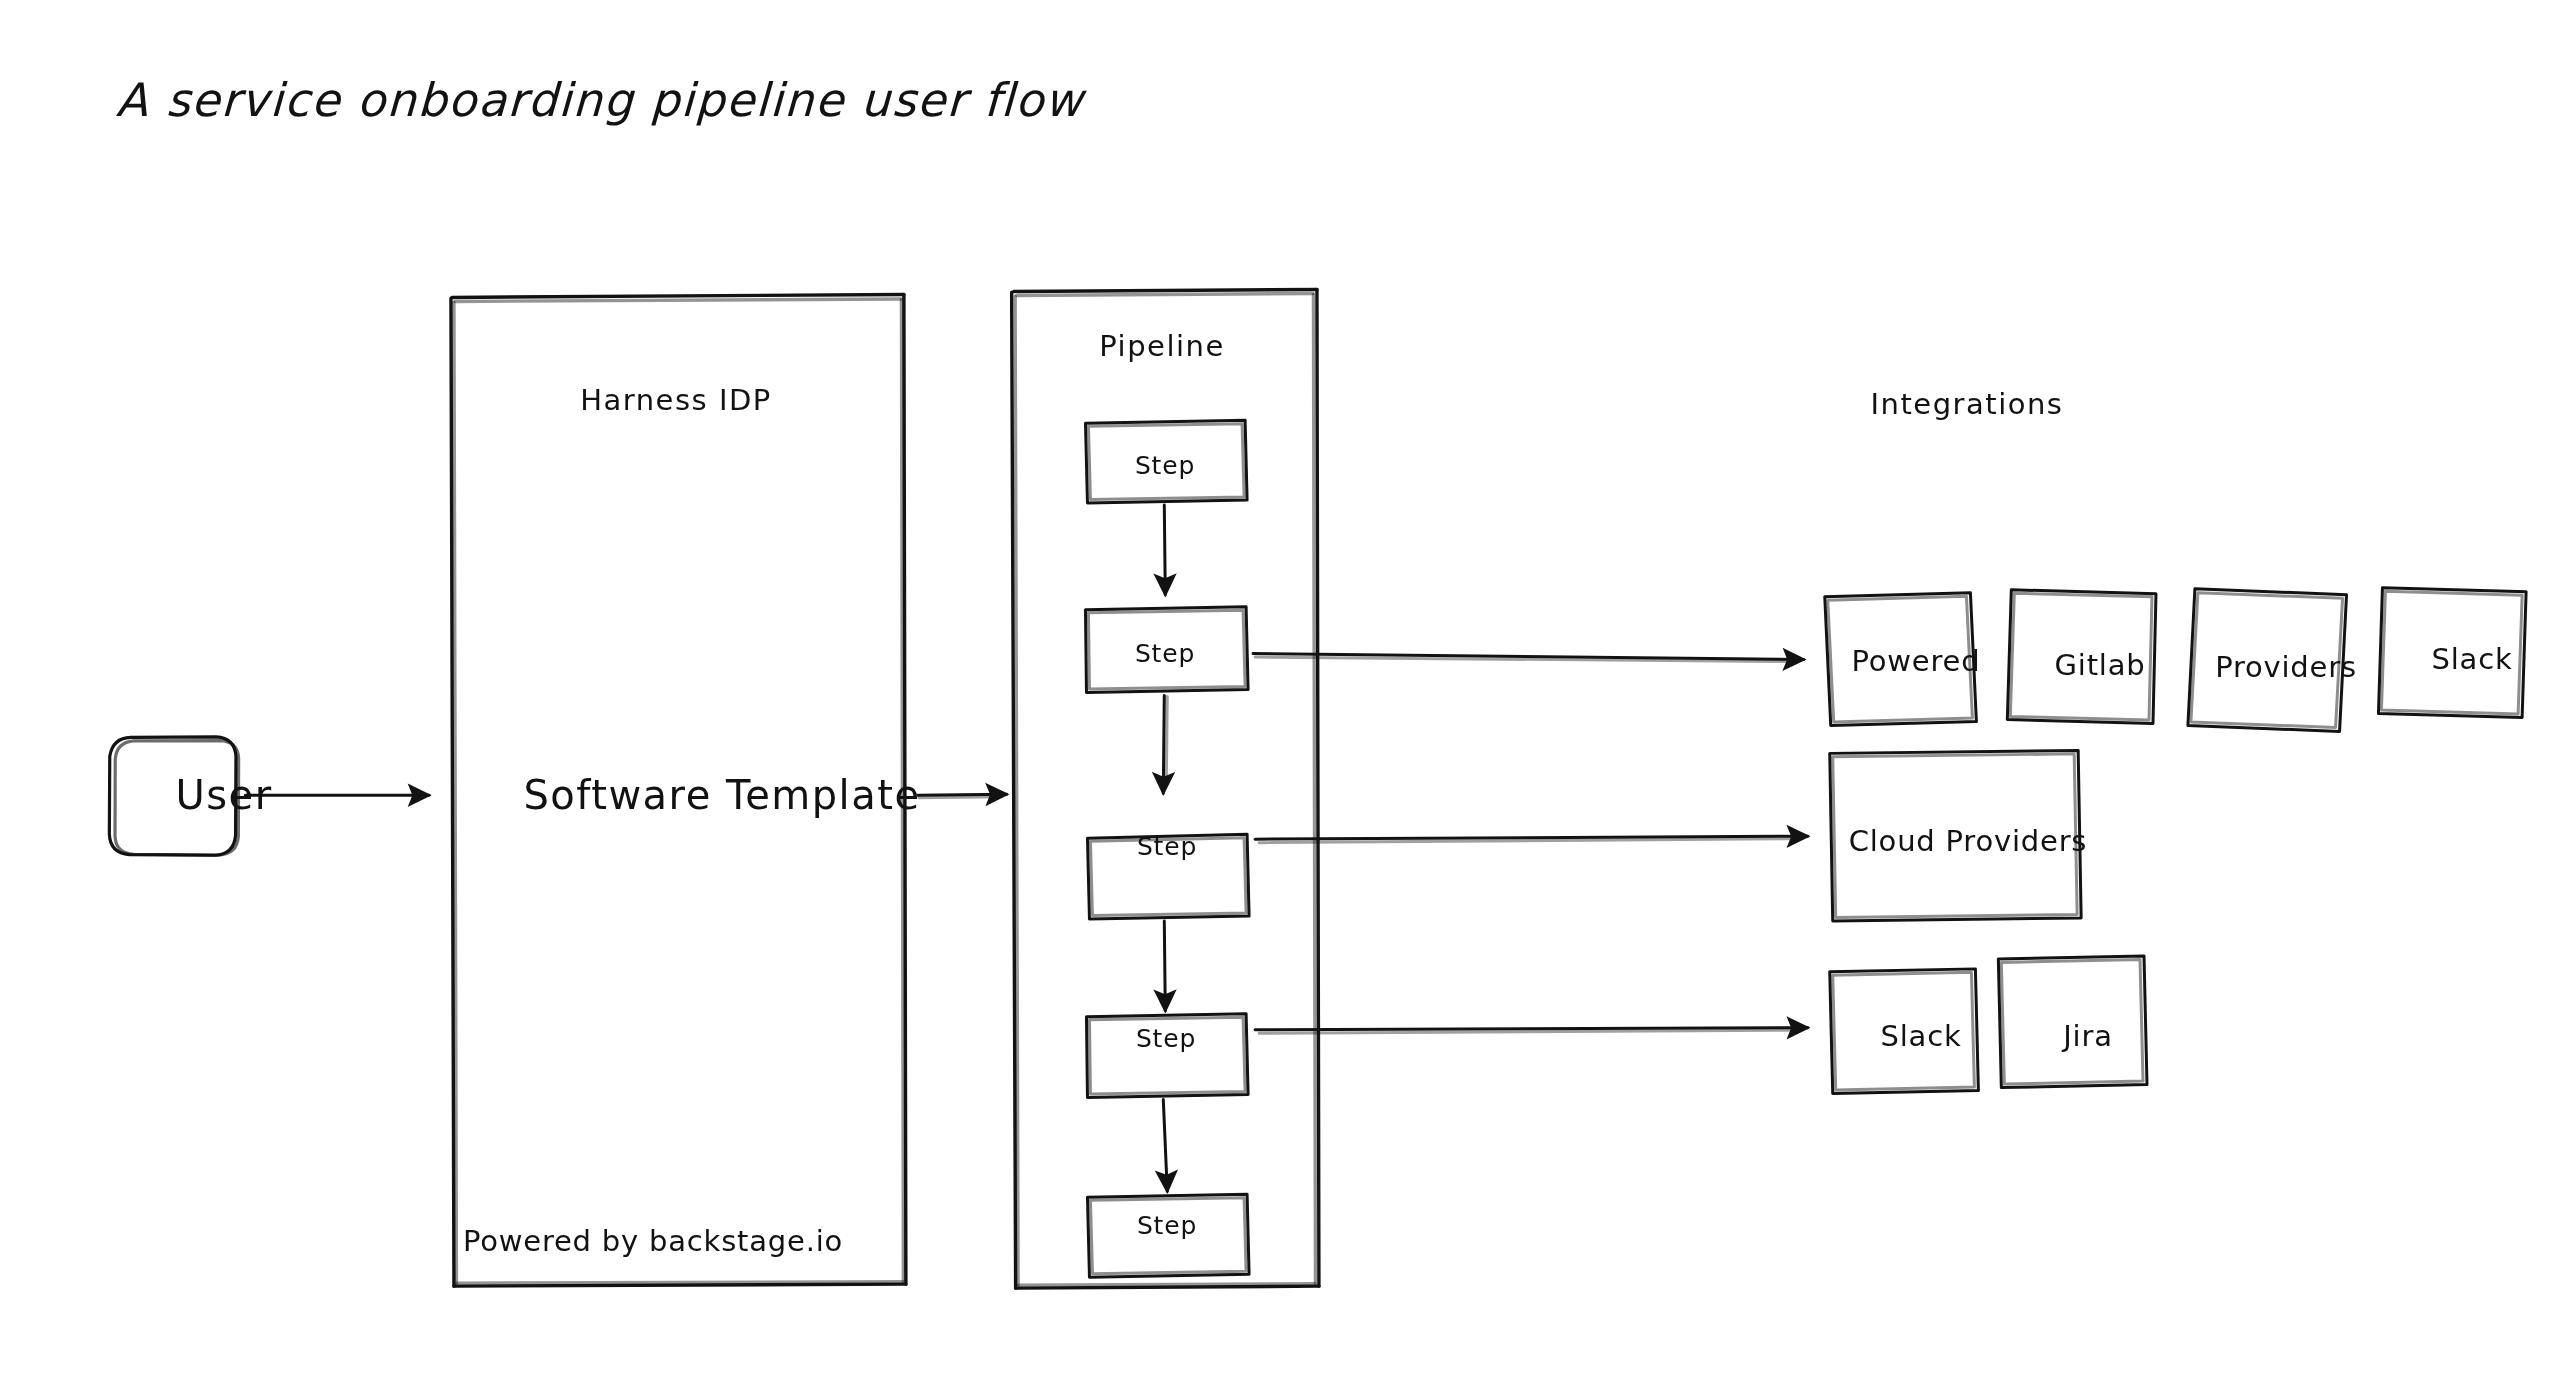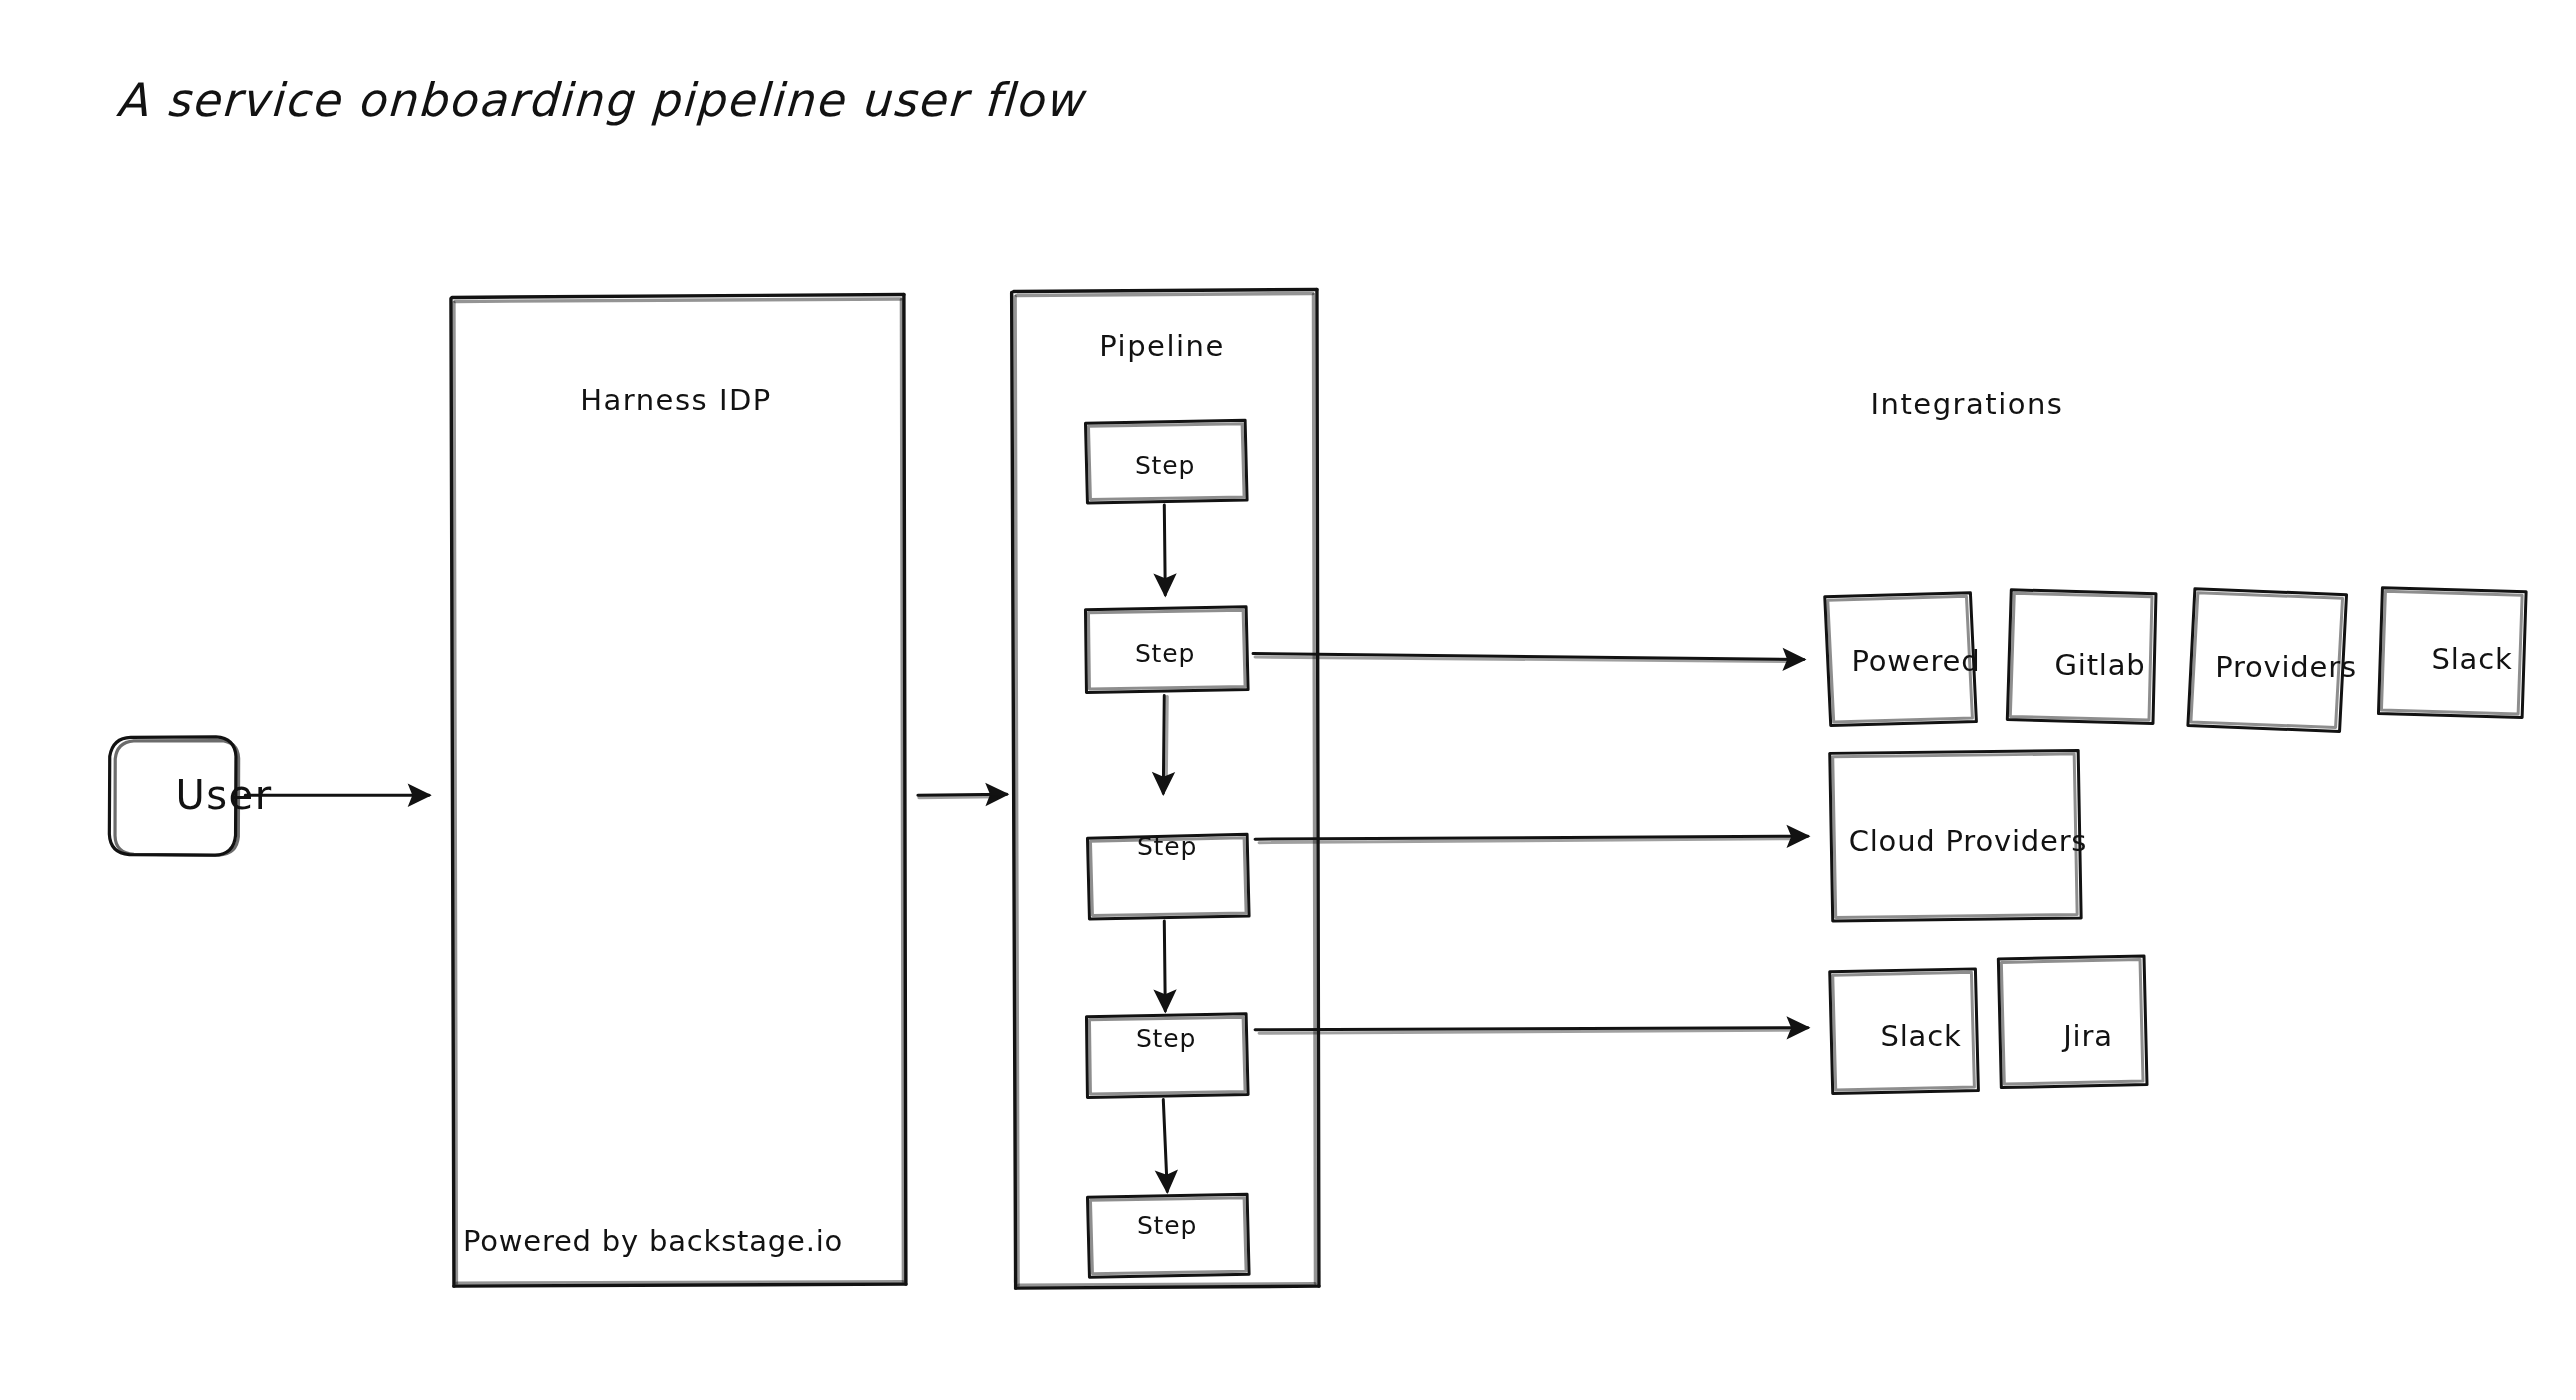--- a/index.html
+++ b/index.html
@@ -206,20 +206,21 @@
 
     </g>
   </svg>
 
   <div class="lbl" id="title">A service onboarding pipeline user flow</div>
 
   <div class="lbl lbl-center big-label" style="left:178px; top:795px;">User</div>
 
   <div class="lbl lbl-center sect-title" style="left:676px; top:400px;">Harness IDP</div>
 
+  <div class="lbl lbl-center big-label" style="left:676px; top:795px;">Software Template</div>
 
   <div class="lbl lbl-center small-note" style="left:653px; top:1241px;">Powered by backstage.io</div>
 
   <div class="lbl lbl-center sect-title" style="left:1162px; top:346px;">Pipeline</div>
 
   <div class="lbl lbl-center step-label" style="left:1165px; top:465px;">Step</div>
   <div class="lbl lbl-center step-label" style="left:1165px; top:653px;">Step</div>
   <div class="lbl lbl-center step-label" style="left:1167px; top:846px;">Step</div>
   <div class="lbl lbl-center step-label" style="left:1166px; top:1038px;">Step</div>
   <div class="lbl lbl-center step-label" style="left:1167px; top:1225px;">Step</div>

